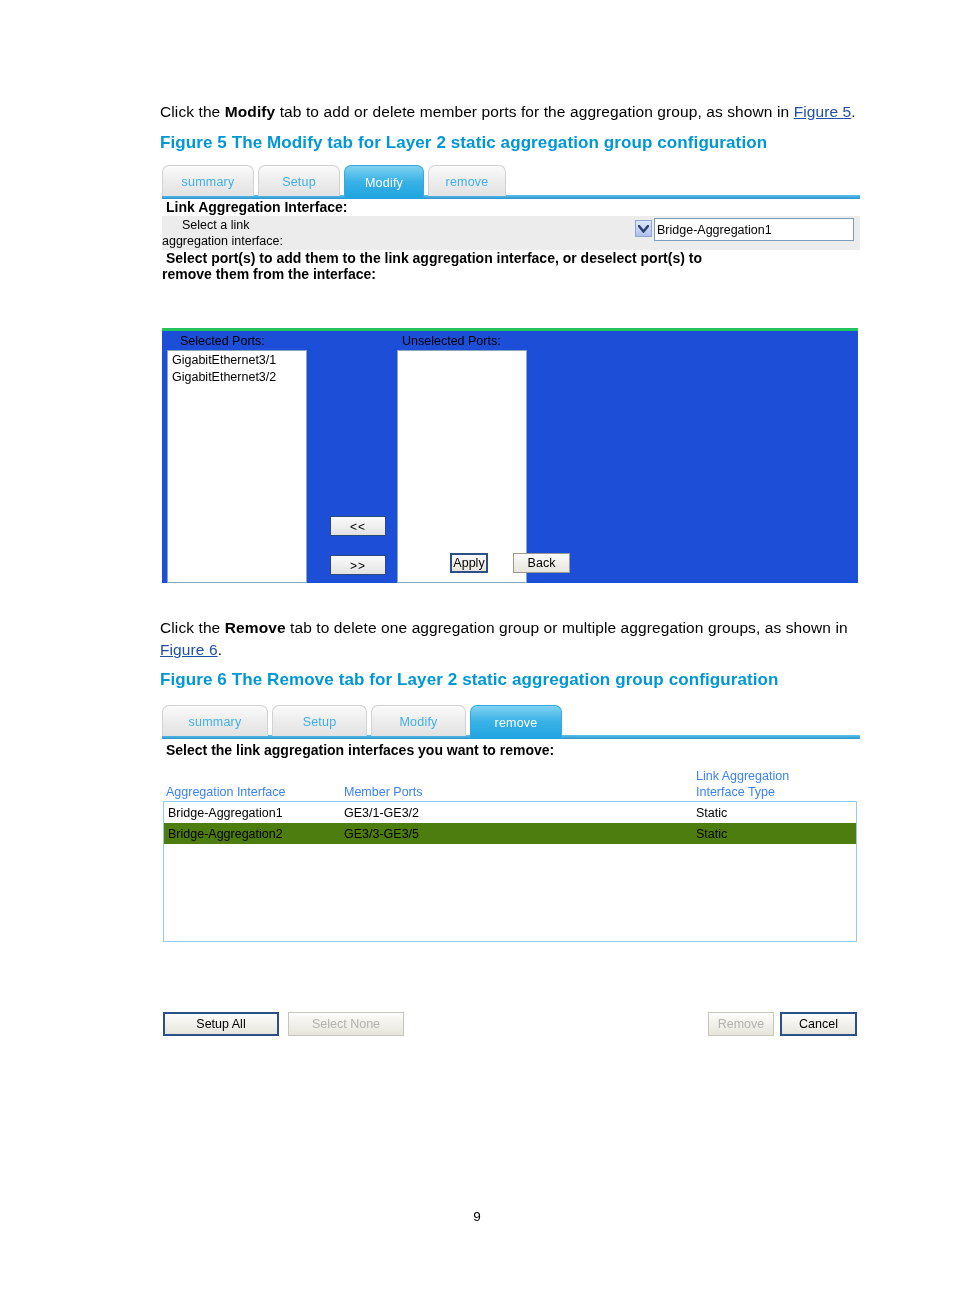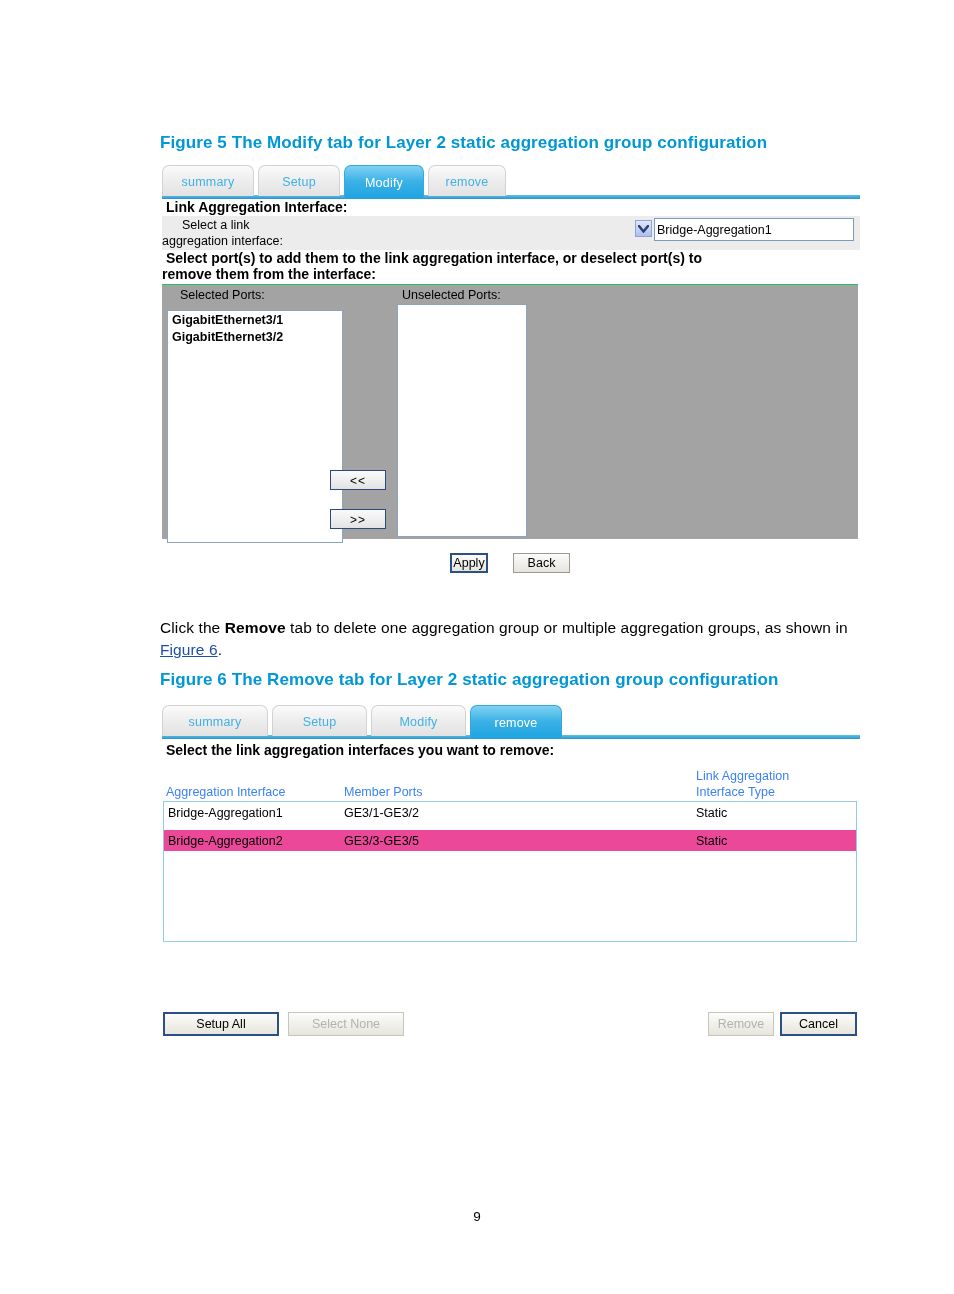--- a/index.html
+++ b/index.html
@@ -120,22 +120,23 @@
     width: 17px; height: 17px;
     background: linear-gradient(to bottom, #dfe8fb 0%, #aebfef 100%);
     border: 1px solid #8fa4cf;
     display: flex; align-items: center; justify-content: center;
     pointer-events: none;
   }
   .combo-arrow svg { display: block; }
 
   .graypanel {
     position: absolute;
-    background: #a3a3a3;
-    border-top: 1px solid #22c55e;
+    background: #1d4ed8;
+    border-top: 3px solid #22c55e;
+    margin-top: 44px;
   }
   .listbox {
     position: absolute;
     background: #ffffff;
     border: 1px solid #8ba5bd;
     overflow: hidden;
     padding: 1px 0 0 2px;
   }
   .listitem {
     font-size: 12.5px;
@@ -178,21 +179,21 @@
     background: #ffffff;
     overflow: hidden;
   }
   .tbl-row {
     display: flex;
     font-size: 12.5px;
     height: 21px;
     align-items: center;
     color: #000;
   }
-  .tbl-row.alt { background: #ec4899; margin-top: 7px; }
+  .tbl-row.alt { background: #4d7c0f; }
   .col-a { width: 180px; padding-left: 4px; }
   .col-b { width: 352px; }
   .col-c { width: 160px; }
 
   .thead {
     position: absolute;
     font-size: 12.5px;
     line-height: 16px;
     color: #3b82f6;
   }
@@ -202,20 +203,23 @@
     font-size: 13.5px;
     color: #000;
     text-align: center;
   }
 </style>
 </head>
 <body>
 
 <div class="page">
 
+  <div class="para" style="left:160px; top:101px; width:700px;">
+    <span>Click the </span><b>Modify</b><span> tab to add or delete member ports for the aggregation group, as shown in </span><a class="link" href="#">Figure 5</a><span>.</span>
+  </div>
 
   <div class="figcap" style="left:160px; top:133px;">Figure 5 The Modify tab for Layer 2 static aggregation group configuration</div>
 
   <div>
 
     <div class="tabstrip" style="left:162px; top:165px; width:698px;">
       <div class="baseline" style="width:698px;"></div>
       <div class="tab" style="left:0px;   width:92px;">summary</div>
       <div class="tab" style="left:96px;  width:82px;">Setup</div>
       <div class="tab active" style="left:182px; width:80px;">Modify</div>
@@ -242,21 +246,21 @@
       </div>
 
       <div class="lbl-bold" style="left:4px; top:51px;">Select port(s) to add them to the link aggregation interface, or deselect port(s) to</div>
       <div class="lbl-bold" style="left:0px; top:67px;">remove them from the interface:</div>
 
       <div class="graypanel" style="left:0px; top:85px; width:696px; height:255px;">
 
         <div class="lbl-plain" style="left:18px; top:2px;">Selected Ports:</div>
         <div class="lbl-plain" style="left:240px; top:2px;">Unselected Ports:</div>
 
-        <div class="listbox" style="left:5px; top:25px; width:176px; height:233px;font-weight:bold;">
+        <div class="listbox" style="left:5px; top:19px; width:140px; height:233px;">
           <div class="listitem">GigabitEthernet3/1</div>
           <div class="listitem">GigabitEthernet3/2</div>
         </div>
 
         <div class="listbox" style="left:235px; top:19px; width:130px; height:233px;"></div>
 
         <button class="xfer-btn" style="left:168px; top:185px;">&lt;&lt;</button>
         <button class="xfer-btn" style="left:168px; top:224px;">&gt;&gt;</button>
       </div>
 

